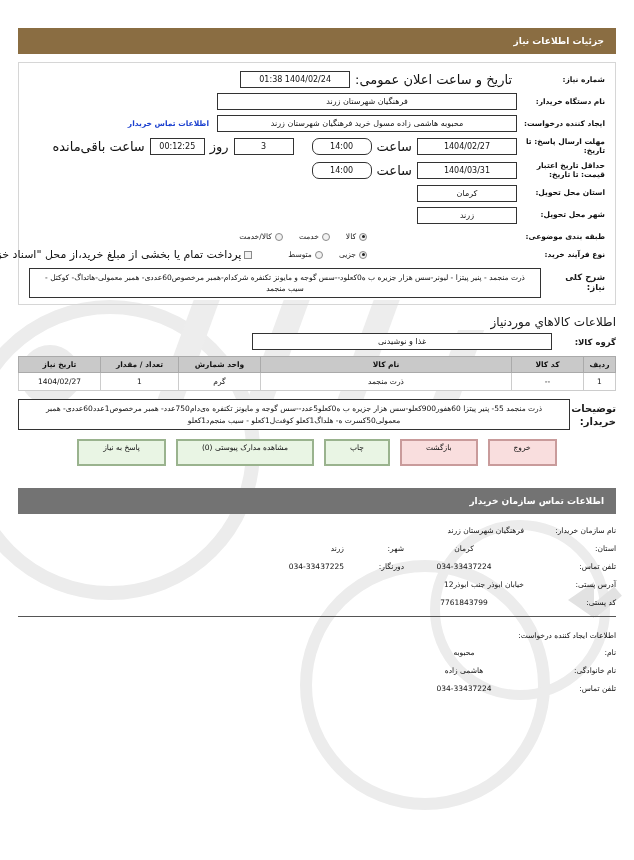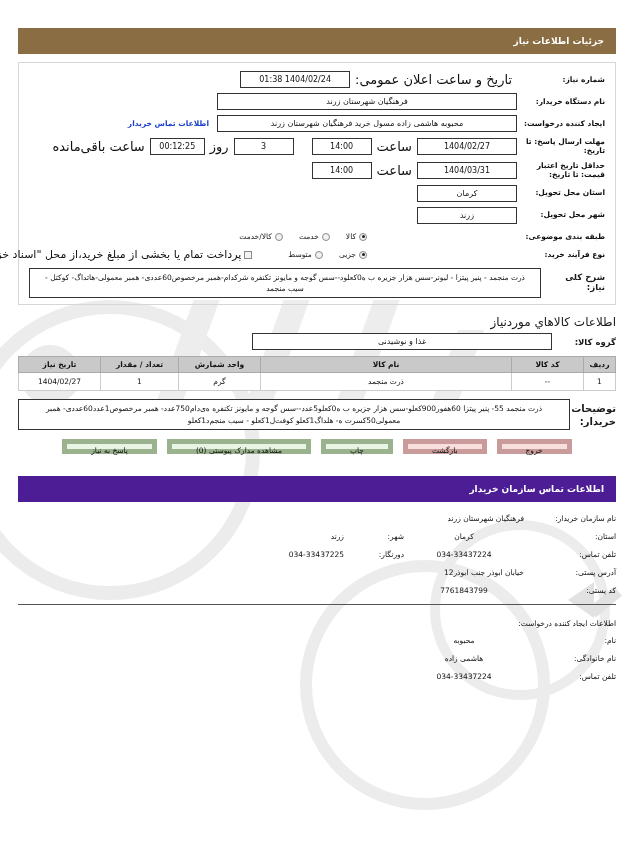--- a/index.html
+++ b/index.html
@@ -117,21 +117,21 @@
     text-align: center;
     color: #111;
     padding: 0 4px;
     overflow: hidden;
     white-space: nowrap;
   }
   .f-need   { width: 300px; }
   .f-org    { width: 300px; }
   .f-creator{ width: 300px; }
   .f-date   { width: 100px; }
-  .f-time   { width: 60px;  }
+  .f-time   { width: 60px; border-radius: 7px;  }
   .f-days   { width: 60px;  }
   .f-clock  { width: 55px;  }
   .f-prov   { width: 100px; }
   .f-city   { width: 100px; }
   .f-group  { width: 300px; text-align: center; }
 
   .mini {
     font-size: 13px;
     padding: 0 5px;
     white-space: nowrap;
@@ -278,22 +278,22 @@
   }
 
   
   .btnbar {
     display: flex;
     justify-content: center;
     gap: 10px;
     margin: 9px 18px 0 18px;
   }
   .btn {
-    border: 5px solid #22c55e;
-    height: 15px;
+    border: 2px solid #22c55e;
+    height: 27px;
     line-height: 13px;
     font-size: 7.5px;
     padding: 0 24px;
     text-align: center;
     cursor: pointer;
     white-space: nowrap;
     color: #111;
   }
   .btn.green { background: #e9f5e4; border-color: #9ab38e; }
   .btn.red   { background: #f9dede; border-color: #c99b9b; }
@@ -491,21 +491,21 @@
 
   <div class="btnbar">
     <div class="btn red">خروج</div>
     <div class="btn red">بازگشت</div>
     <div class="btn green">چاپ</div>
     <div class="btn green">مشاهده مدارک پیوستی (0)</div>
     <div class="btn green">پاسخ به نیاز</div>
   </div>
 
   <div style="height:22px"></div>
-  <div class="bar" style="background:#4c1d95">
+  <div class="bar" style="background:#737373">
     <span>اطلاعات تماس سازمان خریدار</span>
   </div>
 
   <div class="contact">
     <div class="crow">
       <div class="ckey">نام سازمان خریدار:</div>
       <div class="cval" style="width:150px;text-align:right">فرهنگیان شهرستان زرند</div>
     </div>
     <div class="crow">
       <div class="ckey">استان:</div>

